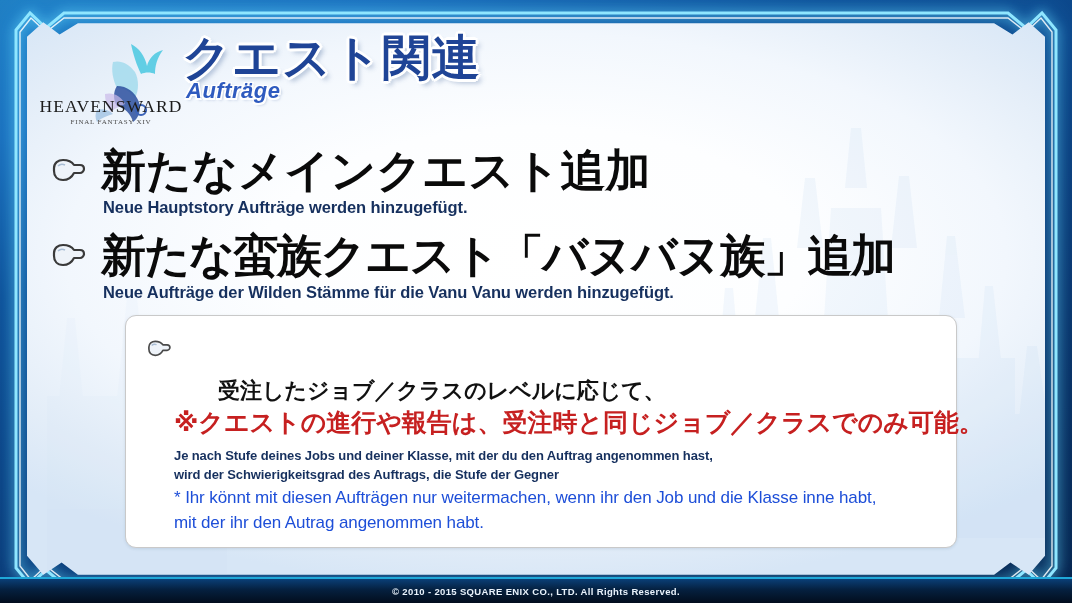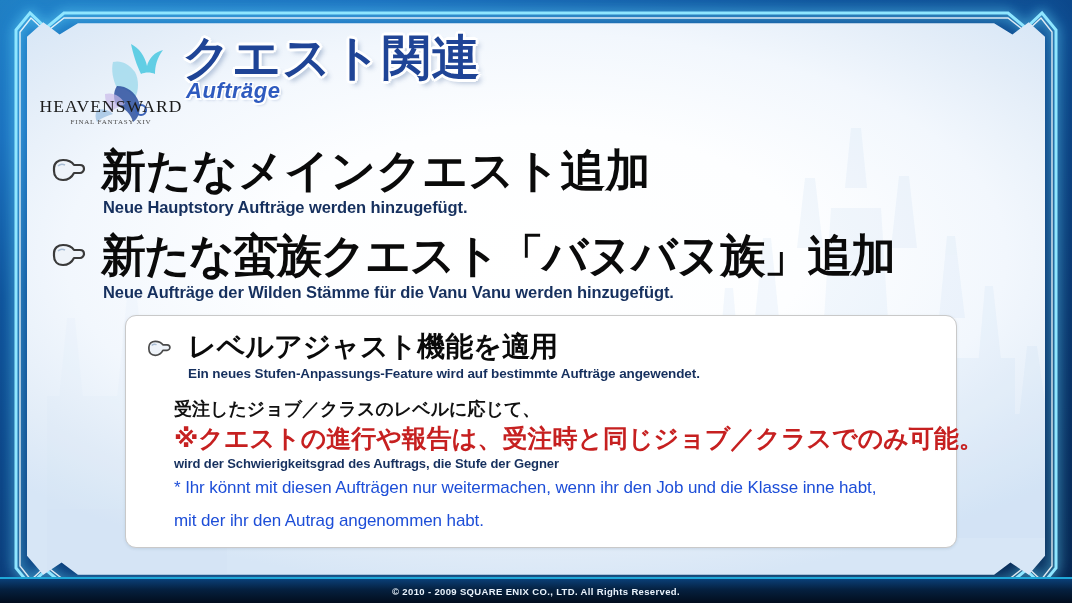--- a/index.html
+++ b/index.html
@@ -176,26 +176,27 @@
     color: #16305e;
     letter-spacing: -0.1px;
     white-space: nowrap;
   }
   .panel-head .headline-text { margin-left: 16px; }
 
   .panel-body {
     margin: 16px 0 0 48px;
   }
   .body-jp {
-    font-size: 18px;
+    font-size: 22px;
     font-weight: bold;
     color: #111111;
     line-height: 1.33;
     font-family: "DejaVu Sans", "Liberation Sans", sans-serif;
     white-space: nowrap;
+    margin-left: 44px;
   }
   .body-jp-note {
     font-size: 25px;
     font-weight: bold;
     color: #c62020;
     line-height: 1.3;
     margin-top: 2px;
     font-family: "DejaVu Sans", "Liberation Sans", sans-serif;
     white-space: nowrap;
   }
@@ -339,35 +340,32 @@
     <div class="panel">
 
       <div class="panel-head">
         <span class="glove">
           <svg width="28" height="22" viewBox="0 0 40 30" aria-hidden="true">
             <path d="M7,12 C7,7 11,4 16,4 C21,4 25,6 27,9 L33,9 C36,9 37,11 37,13
                      C37,15 35,17 33,17 L27,17 C25,21 21,24 16,24 C10,24 7,20 7,15 Z" fill="#eef3f9" stroke="#4a4a4a" stroke-width="2.4" stroke-linejoin="round"></path>
             <path d="M11,10 C13,8 16,8 18,9" fill="none" stroke="#a9bdd4" stroke-width="1.8"></path>
           </svg>
         </span>
-        <div class="headline-text">
-          <div class="p-jp">レベルアジャスト機能を適用</div>
-          <div class="p-de">Ein neues Stufen-Anpassungs-Feature wird auf bestimmte Aufträge angewendet.</div>
-        </div>
       </div>
 
       <div class="panel-body">
         <div class="body-jp">受注したジョブ／クラスのレベルに応じて、</div>
         <div class="body-jp-note">※クエストの進行や報告は、受注時と同じジョブ／クラスでのみ可能。</div>
+        <div class="body-de">Je nach Stufe deines Jobs und deiner Klasse, mit der du den Auftrag angenommen hast,</div>
         <div class="body-de" style="margin-top:0;">wird der Schwierigkeitsgrad des Auftrags, die Stufe der Gegner</div>
         <div class="body-de-red">* Ihr könnt mit diesen Aufträgen nur weitermachen, wenn ihr den Job und die Klasse inne habt,</div>
-        <div class="body-de-red" style="margin-top:8px;">mit der ihr den Autrag angenommen habt.</div>
+        <div class="body-de-red" style="margin-top:0;">mit der ihr den Autrag angenommen habt.</div>
       </div>
 
     </div>
 
   </div>
 
   <div class="footer">
-    <span class="footer-text">© 2010 - 2009 SQUARE ENIX CO., LTD. All Rights Reserved.</span>
+    <span class="footer-text">© 2010 - 2015 SQUARE ENIX CO., LTD. All Rights Reserved.</span>
   </div>
 
 </div>
 
 </body></html>

